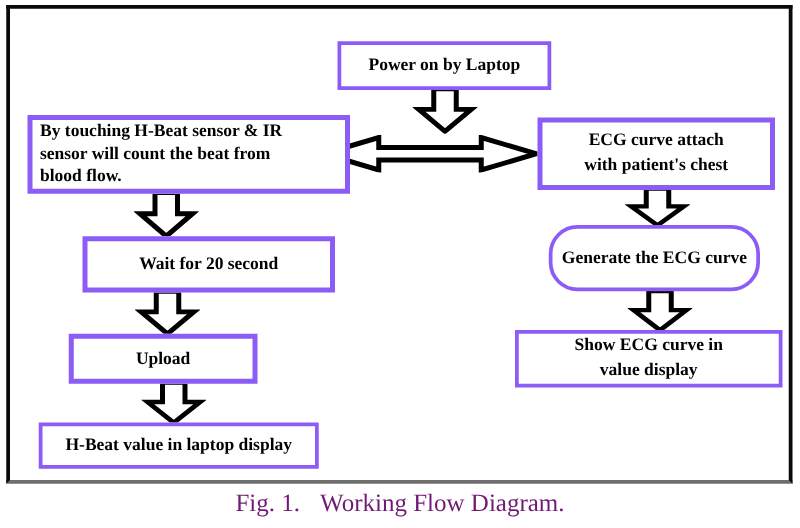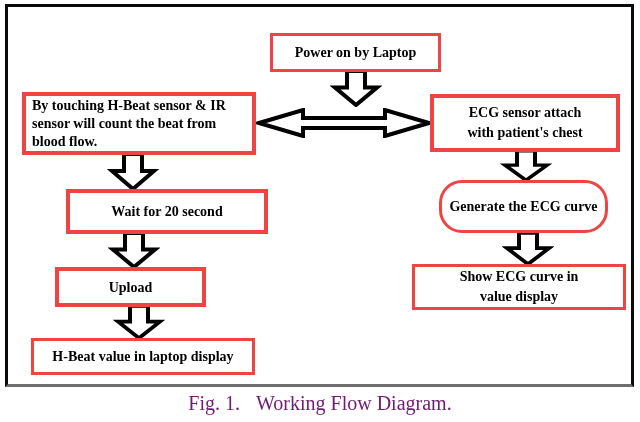--- a/index.html
+++ b/index.html
@@ -16,40 +16,40 @@
     left: 5px; top: 4px; width: 629px; height: 383px;
     border: 3px solid #0a0a0a;
     border-bottom-color: #6e6e6e;
     box-sizing: border-box;
     background: #ffffff;
   }
   .node {
     position: absolute;
     box-sizing: border-box;
     background: #ffffff;
-    border: 3px solid #ef4444;
+    border: 3px solid #8b5cf6;
     color: #000000;
     font-weight: bold;
     font-size: 14px;
     display: flex;
     flex-direction: column;
     justify-content: center;
     align-items: center;
     text-align: center;
     line-height: 19px;
   }
   .node.thick { border-width: 4px; }
   .node.left-text {
     align-items: flex-start;
     text-align: left;
     padding: 1px 6px;
     line-height: 18px;
   }
   #power-on   { left: 262px; top: 26px;  width: 171px; height: 39px; }
-  #touch-sensor { left: 14px; top: 85px; width: 234px; height: 63px; justify-content: space-between; }
+  #touch-sensor { left: 14px; top: 85px; width: 258px; height: 63px; justify-content: space-between; }
   #ecg-attach { left: 422px; top: 87px;  width: 190px; height: 58px; line-height: 20px; }
   #wait-box   { left: 28px;  top: 182px; width: 202px; height: 45px; margin-left: 30px; }
   #upload-box { left: 47px;  top: 260px; width: 151px; height: 40px; }
   #hbeat-value{ left: 23px;  top: 331px; width: 224px; height: 37px; }
   #generate   { left: 431px; top: 173px; width: 169px; height: 53px; border-radius: 23px; }
   #show-ecg   { left: 404px; top: 257px; width: 214px; height: 46px; line-height: 20px; }
   .arrow { position: absolute; }
   #arrow-power  { left: 322px; top: 63px;  width: 52px;  height: 37px; }
   #arrow-hdouble{ left: 248px; top: 101px; width: 176px; height: 30px; }
   #arrow-left-1 { left: 99px;  top: 146px; width: 52px;  height: 38px; }
@@ -106,21 +106,21 @@
       <span>Power on by Laptop</span>
     </div>
 
     <div class="node thick left-text" id="touch-sensor">
       <span>By touching H-Beat sensor &amp; IR</span>
       <span>sensor will count the beat from</span>
       <span>blood flow.</span>
     </div>
 
     <div class="node thick" id="ecg-attach">
-      <span>ECG sensor attach</span>
+      <span>ECG curve attach</span>
       <span>with patient's chest</span>
     </div>
 
     <div class="node thick" id="wait-box">
       <span>Wait for 20 second</span>
     </div>
 
     <div class="node thick" id="upload-box">
       <span>Upload</span>
     </div>

